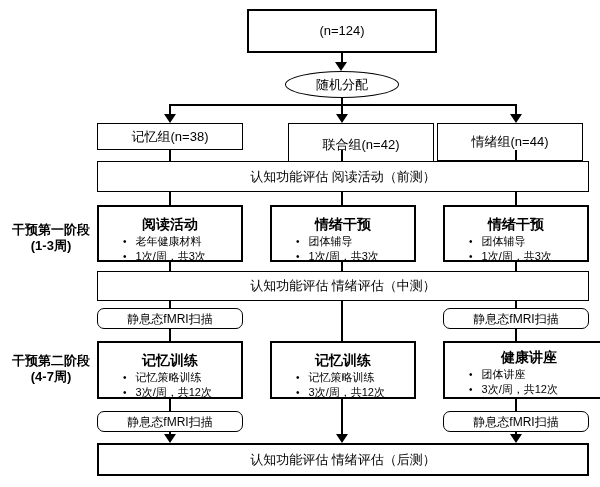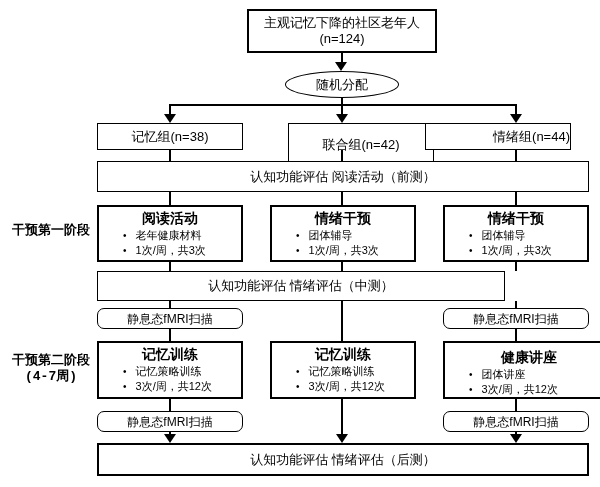--- a/index.html
+++ b/index.html
@@ -7,37 +7,36 @@
     position:relative;width:600px;height:487px;background:#ffffff;overflow:hidden;
     font-family:"Liberation Sans","DejaVu Sans",sans-serif;color:#000;
   }
   .box{
     position:absolute;background:#ffffff;border:1.5px solid #000;box-sizing:border-box;
     display:flex;flex-direction:column;align-items:center;justify-content:center;
     text-align:center;font-size:13px;line-height:16px;
   }
   .thick{border-width:2px;}
   .ellipse{border-radius:50%;text-align:right;}
-  .stagebox{justify-content:flex-start;padding-top:2px;}
+  .stagebox{justify-content:flex-start;padding-top:8px;}
   .stagebox .title{font-weight:bold;font-size:14px;line-height:18px;}
   .bullets{margin-top:1px;text-align:left;align-self:flex-start;padding-left:24px;font-size:11px;line-height:15px;}
   .bullet{display:flex;}
   .dot{font-size:10px;margin-right:9px;line-height:15px;}
   .vline,.hline{position:absolute;background:#000;}
   .arr{position:absolute;width:0;height:0;border-left:6px solid transparent;border-right:6px solid transparent;border-top:9px solid #000;}
   .sidelabel{position:absolute;width:98px;text-align:center;font-weight:bold;font-size:13px;line-height:16px;}
   .fmri{font-size:12px;border-radius:7px;}
 </style>
 </head>
 <body>
 
 <div class="canvas">
 
   <div class="box thick" style="left:247px;top:9px;width:190px;height:44px;">
-    <div>主观记忆下降的社区老年人</div>
     <div>(n=124)</div>
   </div>
 
   <div class="vline" style="left:341px;top:53px;width:2px;height:10px;"></div>
   <div class="arr" style="left:335px;top:62px;"></div>
 
   <div class="box ellipse" style="left:285px;top:71px;width:114px;height:27px;">
     <div>随机分配</div>
   </div>
 
@@ -49,38 +48,39 @@
   <div class="arr" style="left:164px;top:114px;"></div>
   <div class="arr" style="left:336px;top:114px;"></div>
   <div class="arr" style="left:510px;top:114px;"></div>
 
   <div class="box" style="left:97px;top:123px;width:146px;height:27px;">
     <div>记忆组(n=38)</div>
   </div>
   <div class="box" style="left:288px;top:123px;width:146px;height:43px;">
     <div>联合组(n=42)</div>
   </div>
-  <div class="box" style="left:425px;top:123px;width:146px;height:27px;align-items:flex-end;">
+  <div class="box" style="left:437px;top:123px;width:146px;height:38px;">
     <div>情绪组(n=44)</div>
   </div>
 
   <div class="vline" style="left:169px;top:150px;width:2px;height:11px;"></div>
   <div class="vline" style="left:341px;top:150px;width:2px;height:11px;"></div>
   <div class="vline" style="left:515px;top:150px;width:2px;height:11px;"></div>
 
   <div class="box" style="left:97px;top:161px;width:492px;height:31px;">
     <div>认知功能评估 阅读活动（前测）</div>
   </div>
 
   <div class="vline" style="left:169px;top:192px;width:2px;height:13px;"></div>
   <div class="vline" style="left:341px;top:192px;width:2px;height:13px;"></div>
   <div class="vline" style="left:515px;top:192px;width:2px;height:13px;"></div>
 
   <div class="sidelabel" style="left:2px;top:222px;">
     <div>干预第一阶段</div>
+    <div>(1-3周)</div>
   </div>
 
   <div class="box thick stagebox" style="left:97px;top:205px;width:146px;height:57px;">
     <div class="title">阅读活动</div>
     <div class="bullets">
       <div class="bullet">
           <span class="dot">•</span>
           <span>老年健康材料</span>
         </div>
       <div class="bullet">
@@ -113,39 +113,39 @@
           <span class="dot">•</span>
           <span>1次/周，共3次</span>
         </div>
     </div>
   </div>
 
   <div class="vline" style="left:169px;top:262px;width:2px;height:9px;"></div>
   <div class="vline" style="left:341px;top:262px;width:2px;height:9px;"></div>
   <div class="vline" style="left:515px;top:262px;width:2px;height:9px;"></div>
 
-  <div class="box" style="left:97px;top:271px;width:408px;height:30px;">
+  <div class="box" style="left:97px;top:271px;width:492px;height:30px;">
     <div>认知功能评估 情绪评估（中测）</div>
   </div>
 
   <div class="vline" style="left:169px;top:301px;width:2px;height:7px;"></div>
   <div class="vline" style="left:341px;top:301px;width:2px;height:40px;"></div>
   <div class="vline" style="left:515px;top:301px;width:2px;height:7px;"></div>
 
   <div class="box fmri" style="left:97px;top:308px;width:146px;height:21px;">
     <div>静息态fMRI扫描</div>
   </div>
   <div class="box fmri" style="left:443px;top:308px;width:146px;height:21px;">
     <div>静息态fMRI扫描</div>
   </div>
 
   <div class="vline" style="left:169px;top:329px;width:2px;height:12px;"></div>
   <div class="vline" style="left:515px;top:329px;width:2px;height:12px;"></div>
 
-  <div class="sidelabel" style="left:2px;top:353px;font-family:Liberation Mono, monospace;">
+  <div class="sidelabel" style="left:2px;top:353px;">
     <div>干预第二阶段</div>
     <div>(4-7周)</div>
   </div>
 
   <div class="box thick stagebox" style="left:97px;top:341px;width:146px;height:58px;">
     <div class="title">记忆训练</div>
     <div class="bullets">
       <div class="bullet">
           <span class="dot">•</span>
           <span>记忆策略训练</span>

